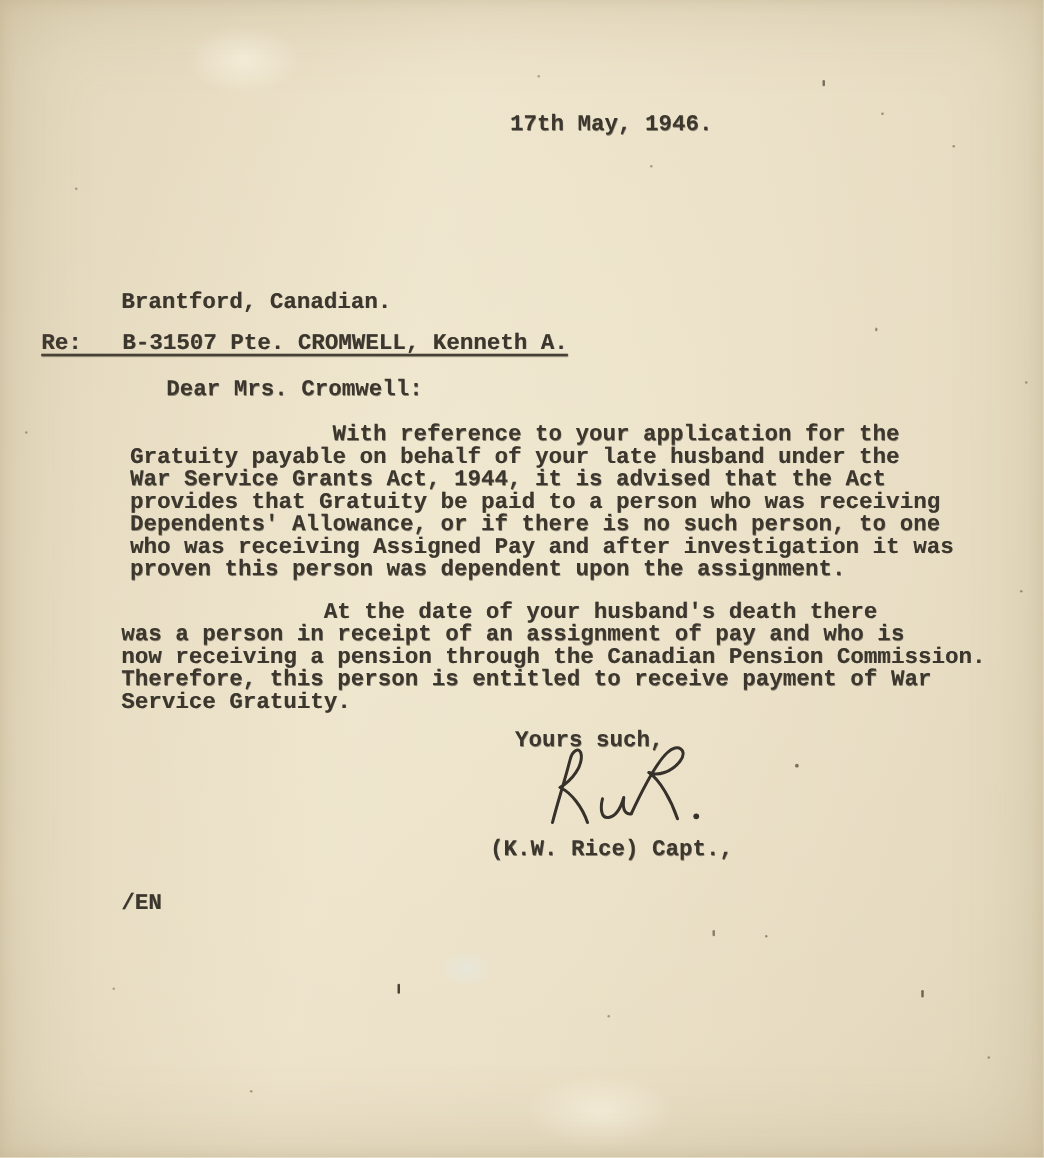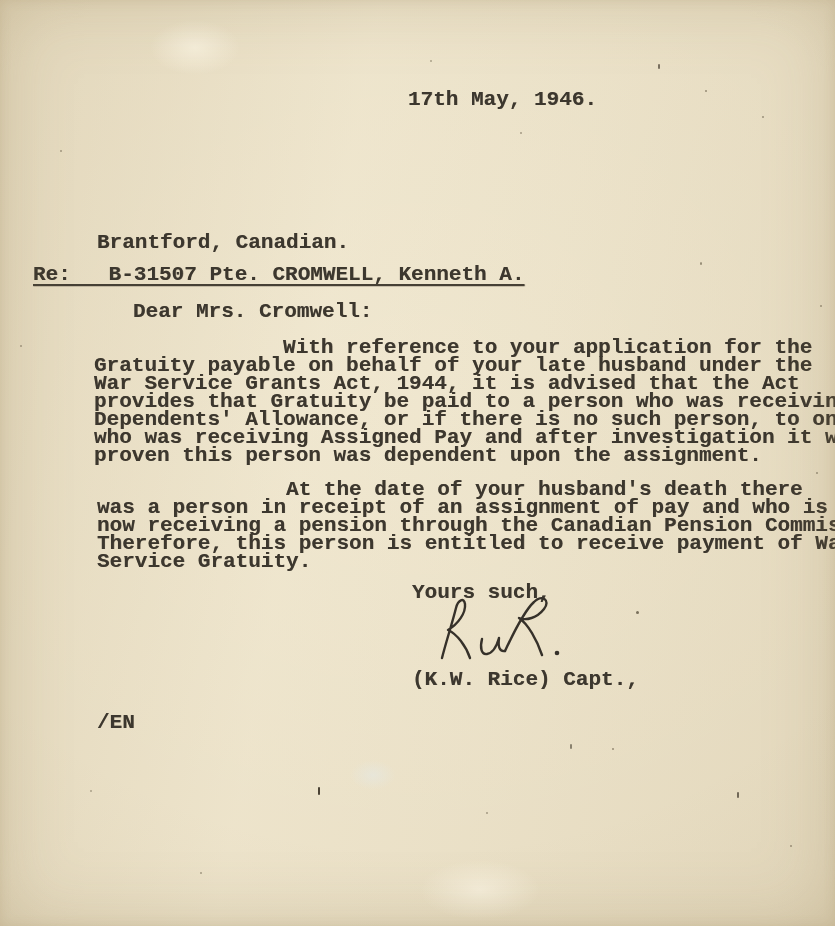--- a/index.html
+++ b/index.html
@@ -12,43 +12,43 @@
   .paper {
     position: relative;
     width: 835px;
     height: 926px;
     background-color: #eae0c7;
     background-image:
       linear-gradient(100deg, rgba(205,190,155,0.28) 0%, rgba(250,243,220,0.18) 38%, rgba(236,227,198,0.10) 60%, rgba(205,190,155,0.22) 100%),
       radial-gradient(ellipse 120% 90% at 50% 42%, rgba(255,250,232,0.20) 0%, rgba(0,0,0,0) 55%, rgba(140,118,75,0.12) 100%);
     font-family: "Liberation Mono", "DejaVu Sans Mono", monospace;
     font-weight: bold;
-    font-size: 21px;
+    font-size: 18px;
     line-height: 18px;
     color: #3c372e;
     text-shadow: 0.3px 0.4px 0.5px rgba(58,50,40,0.55);
   }
   .vignette {
     position: absolute; inset: 0;
     box-shadow: inset 0 0 70px rgba(150,128,85,0.28), inset 0 0 12px rgba(150,128,85,0.18);
     pointer-events: none;
   }
   .txt { position: absolute; white-space: pre; }
   .date-line      { left: 408px; top: 91px; }
   .addr           { left: 97px;  top: 199px; line-height: 17.5px; }
   .re-line        { left: 33px;  top: 266px;
                     text-decoration: underline;
                     text-decoration-thickness: 2px;
                     text-underline-offset: 4px;
                     text-decoration-color: #464035; font-family: Liberation Mono, monospace; }
   .salutation     { left: 97px;  top: 303px; margin-left: 36px; }
-  .para-1         { left: 94px;  top: 339px; }
+  .para-1         { left: 104px;  top: 339px; }
   .para-2         { left: 97px;  top: 481px; }
   .closing        { left: 412px; top: 584px; }
-  .signer-name    { left: 412px; top: 671px; }
+  .signer-name    { left: 392px; top: 671px; }
   .signer-title   { left: 412px; top: 690px; }
   .typist         { left: 97px;  top: 690px; margin-top: 24px; }
   .sig {
     position: absolute; left: 432px; top: 594px;
     width: 140px; height: 80px;
   }
   .sig path { fill: none; stroke: #36312a; stroke-width: 2.4; stroke-linecap: round; stroke-linejoin: round; }
   .sig circle { fill: #36312a; }
   .speck {
     position: absolute; display: block;

